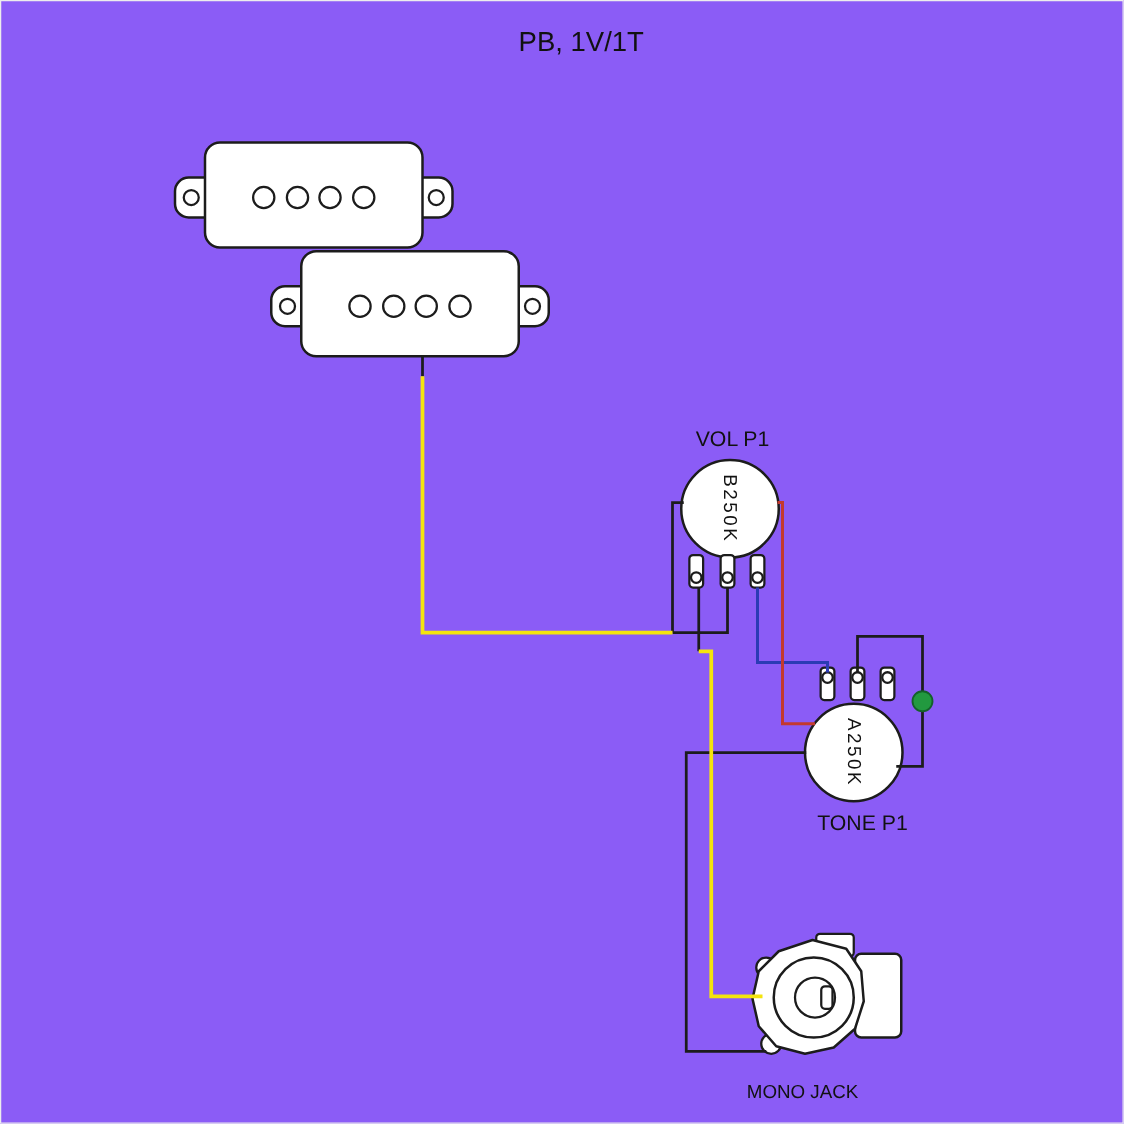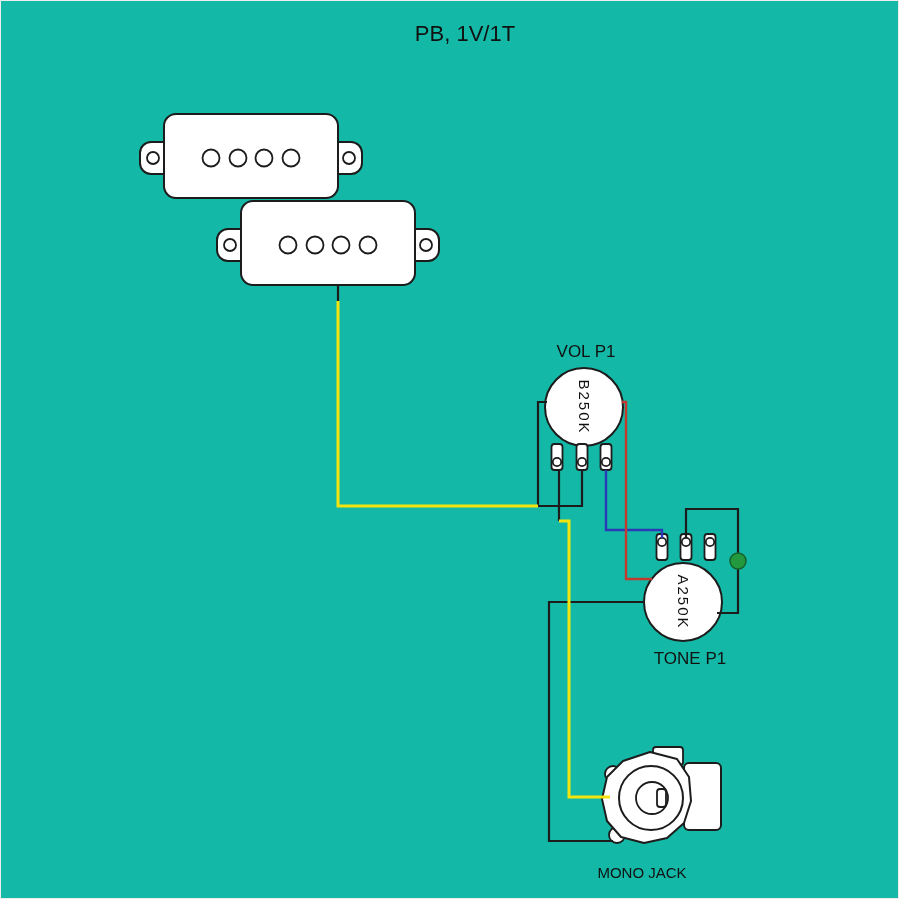--- a/index.html
+++ b/index.html
@@ -1,20 +1,20 @@
 <!DOCTYPE html>
 <html><head>
 <meta charset="utf-8">
 <style>
   html,body{margin:0;padding:0;background:#fff;}
   .frame{
     position:relative;
     width:897px;height:897px;
     border:1px solid #ededed;
-    background:#14b8a6;
+    background:#8b5cf6;
     font-family:"Liberation Sans", sans-serif;
     overflow:hidden;
   }
   svg{display:block;}
   .shape{fill:#ffffff;stroke:#1c1c1c;stroke-width:2;}
   .shape-thin{fill:#ffffff;stroke:#1c1c1c;stroke-width:1.8;}
   .title-text{font-family:"Liberation Sans",sans-serif;font-size:22px;fill:#111111;}
   .comp-label{font-family:"Liberation Sans",sans-serif;font-size:17px;fill:#111111;}
   .jack-label{font-family:"Liberation Sans",sans-serif;font-size:15px;fill:#111111;}
   .pot-value{font-family:"Liberation Sans",sans-serif;font-size:15px;fill:#111111;letter-spacing:2px;}

